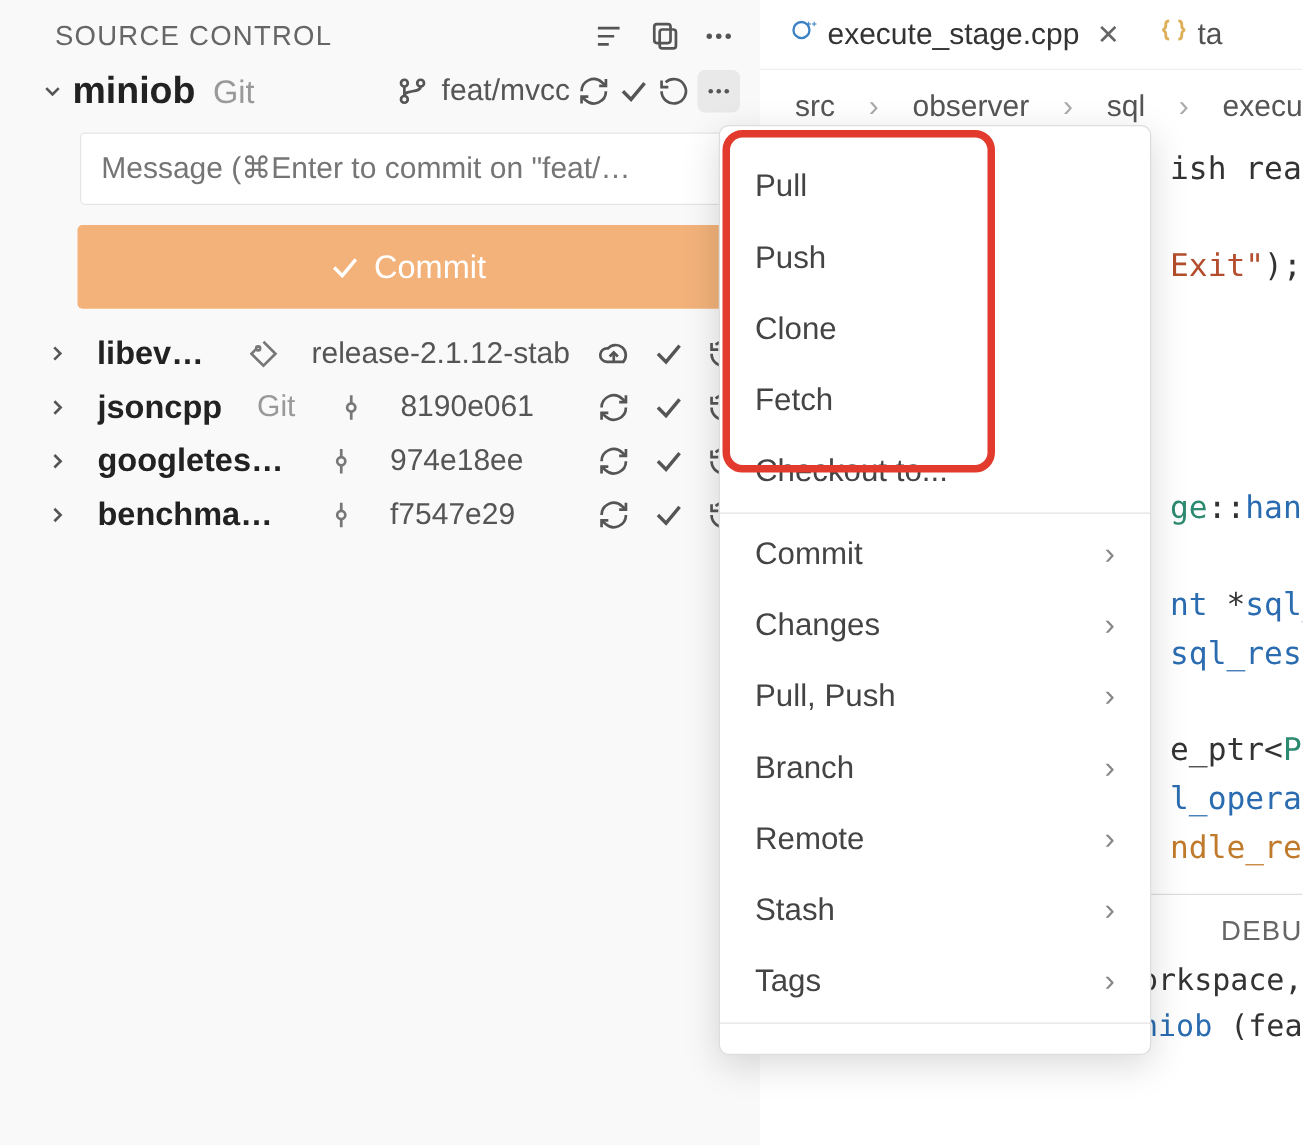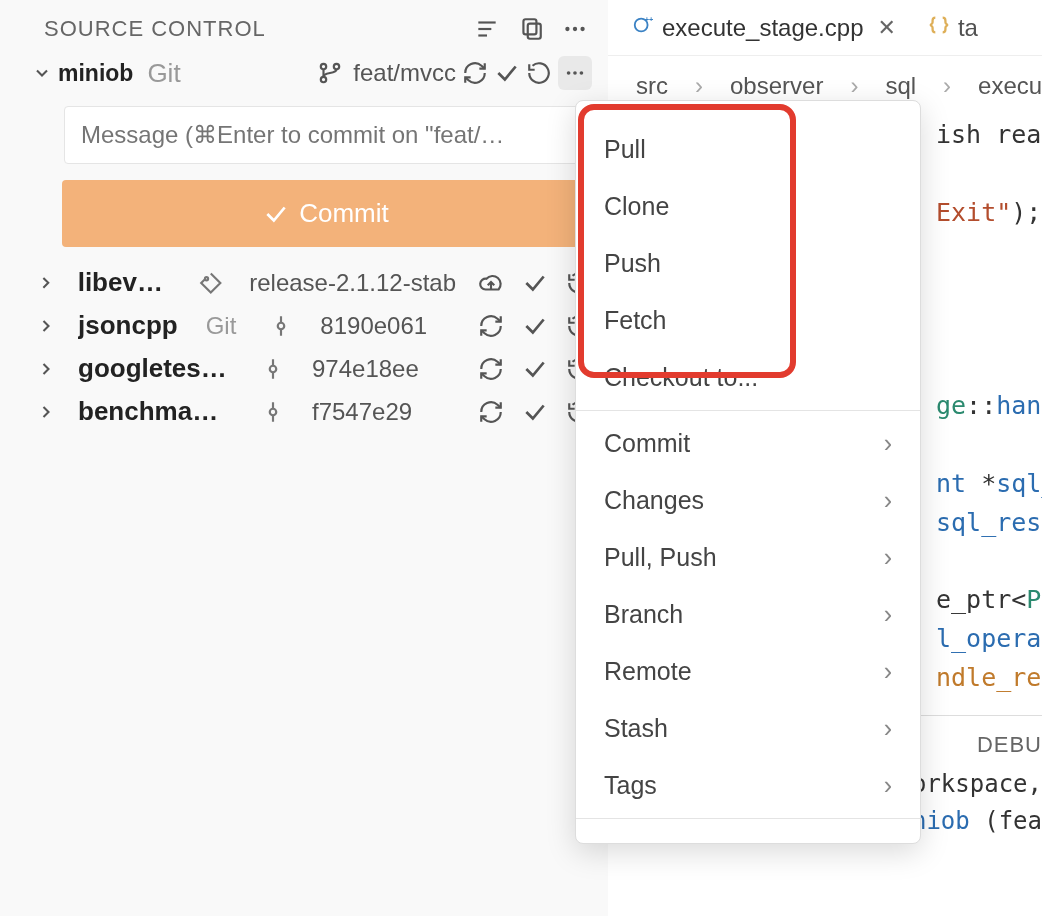--- a/index.html
+++ b/index.html
@@ -39,21 +39,21 @@
     color: #555;
   }
   .icon svg { width: 100%; height: 100%; }
   .repo-row {
     display: flex;
     align-items: center;
     padding: 4px 16px 10px 32px;
     gap: 6px;
   }
   .chev { width:20px; color:#555; font-size:22px; display:inline-flex; }
-  .repo-name { font-weight:700; font-size:23px; color:#222; }
+  .repo-name { font-weight:700; font-size:30px; color:#222; }
   .repo-type { color:#999; font-size:26px; margin-left:8px; }
   .spacer { flex:1; }
   .branch-icon { color:#555; }
   .branch-label { color:#555; font-size:24px; margin-left:4px; }
   .msg-input {
     margin: 6px 18px 10px 64px;
     width: calc(100% - 82px);
     border: 1px solid #e5e5e5;
     background: #fff;
     border-radius: 4px;
@@ -494,24 +494,24 @@
   <div class="debug-hdr">DEBU</div>
   <div class="code" style="font-size:24px; padding-left:0; text-align:right; padding-right:0;"><span>orkspace,</span>
 <span class="c-blue">niob</span><span> (fea</span></div>
 </div>
 
 <div class="context-menu">
   <div class="mi">
       <span>Pull</span>
     </div>
   <div class="mi">
+      <span>Push</span>
+    </div>
+  <div class="mi">
       <span>Clone</span>
-    </div>
-  <div class="mi">
-      <span>Push</span>
     </div>
   <div class="mi">
       <span>Fetch</span>
     </div>
   <div class="mi">
       <span>Checkout to...</span>
     </div>
   <div class="sep"></div>
   <div class="mi">
       <span>Commit</span>

